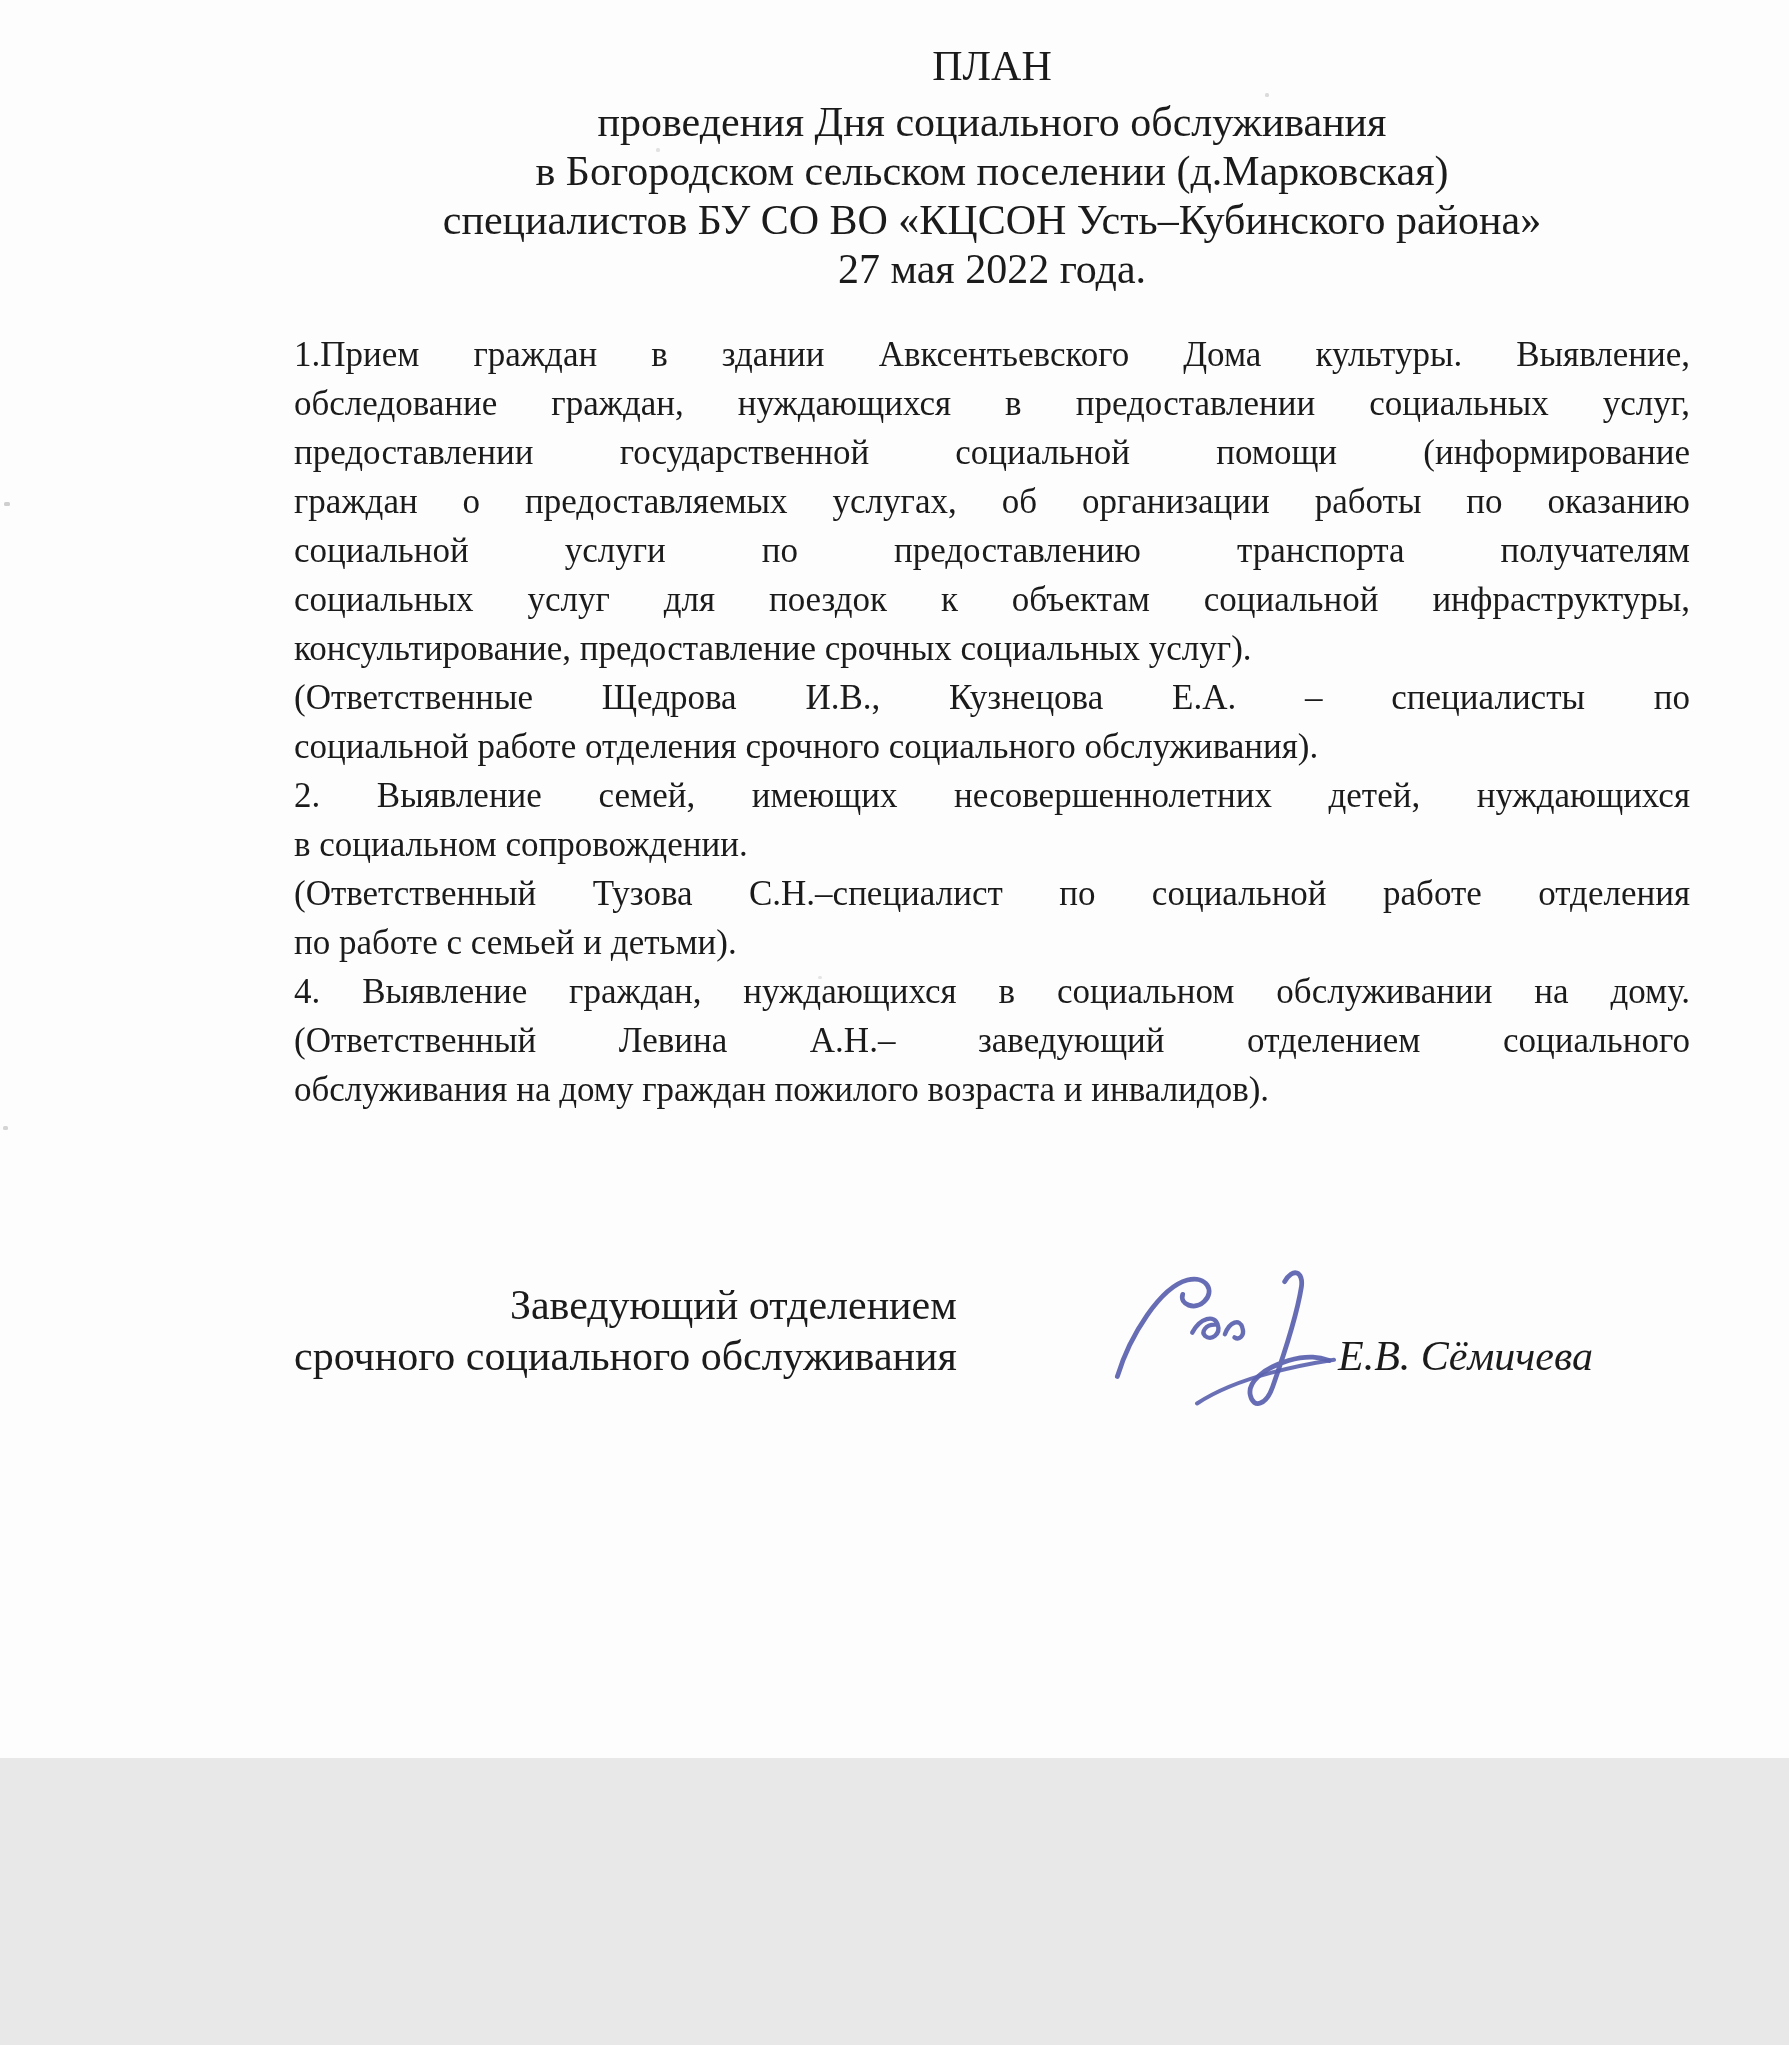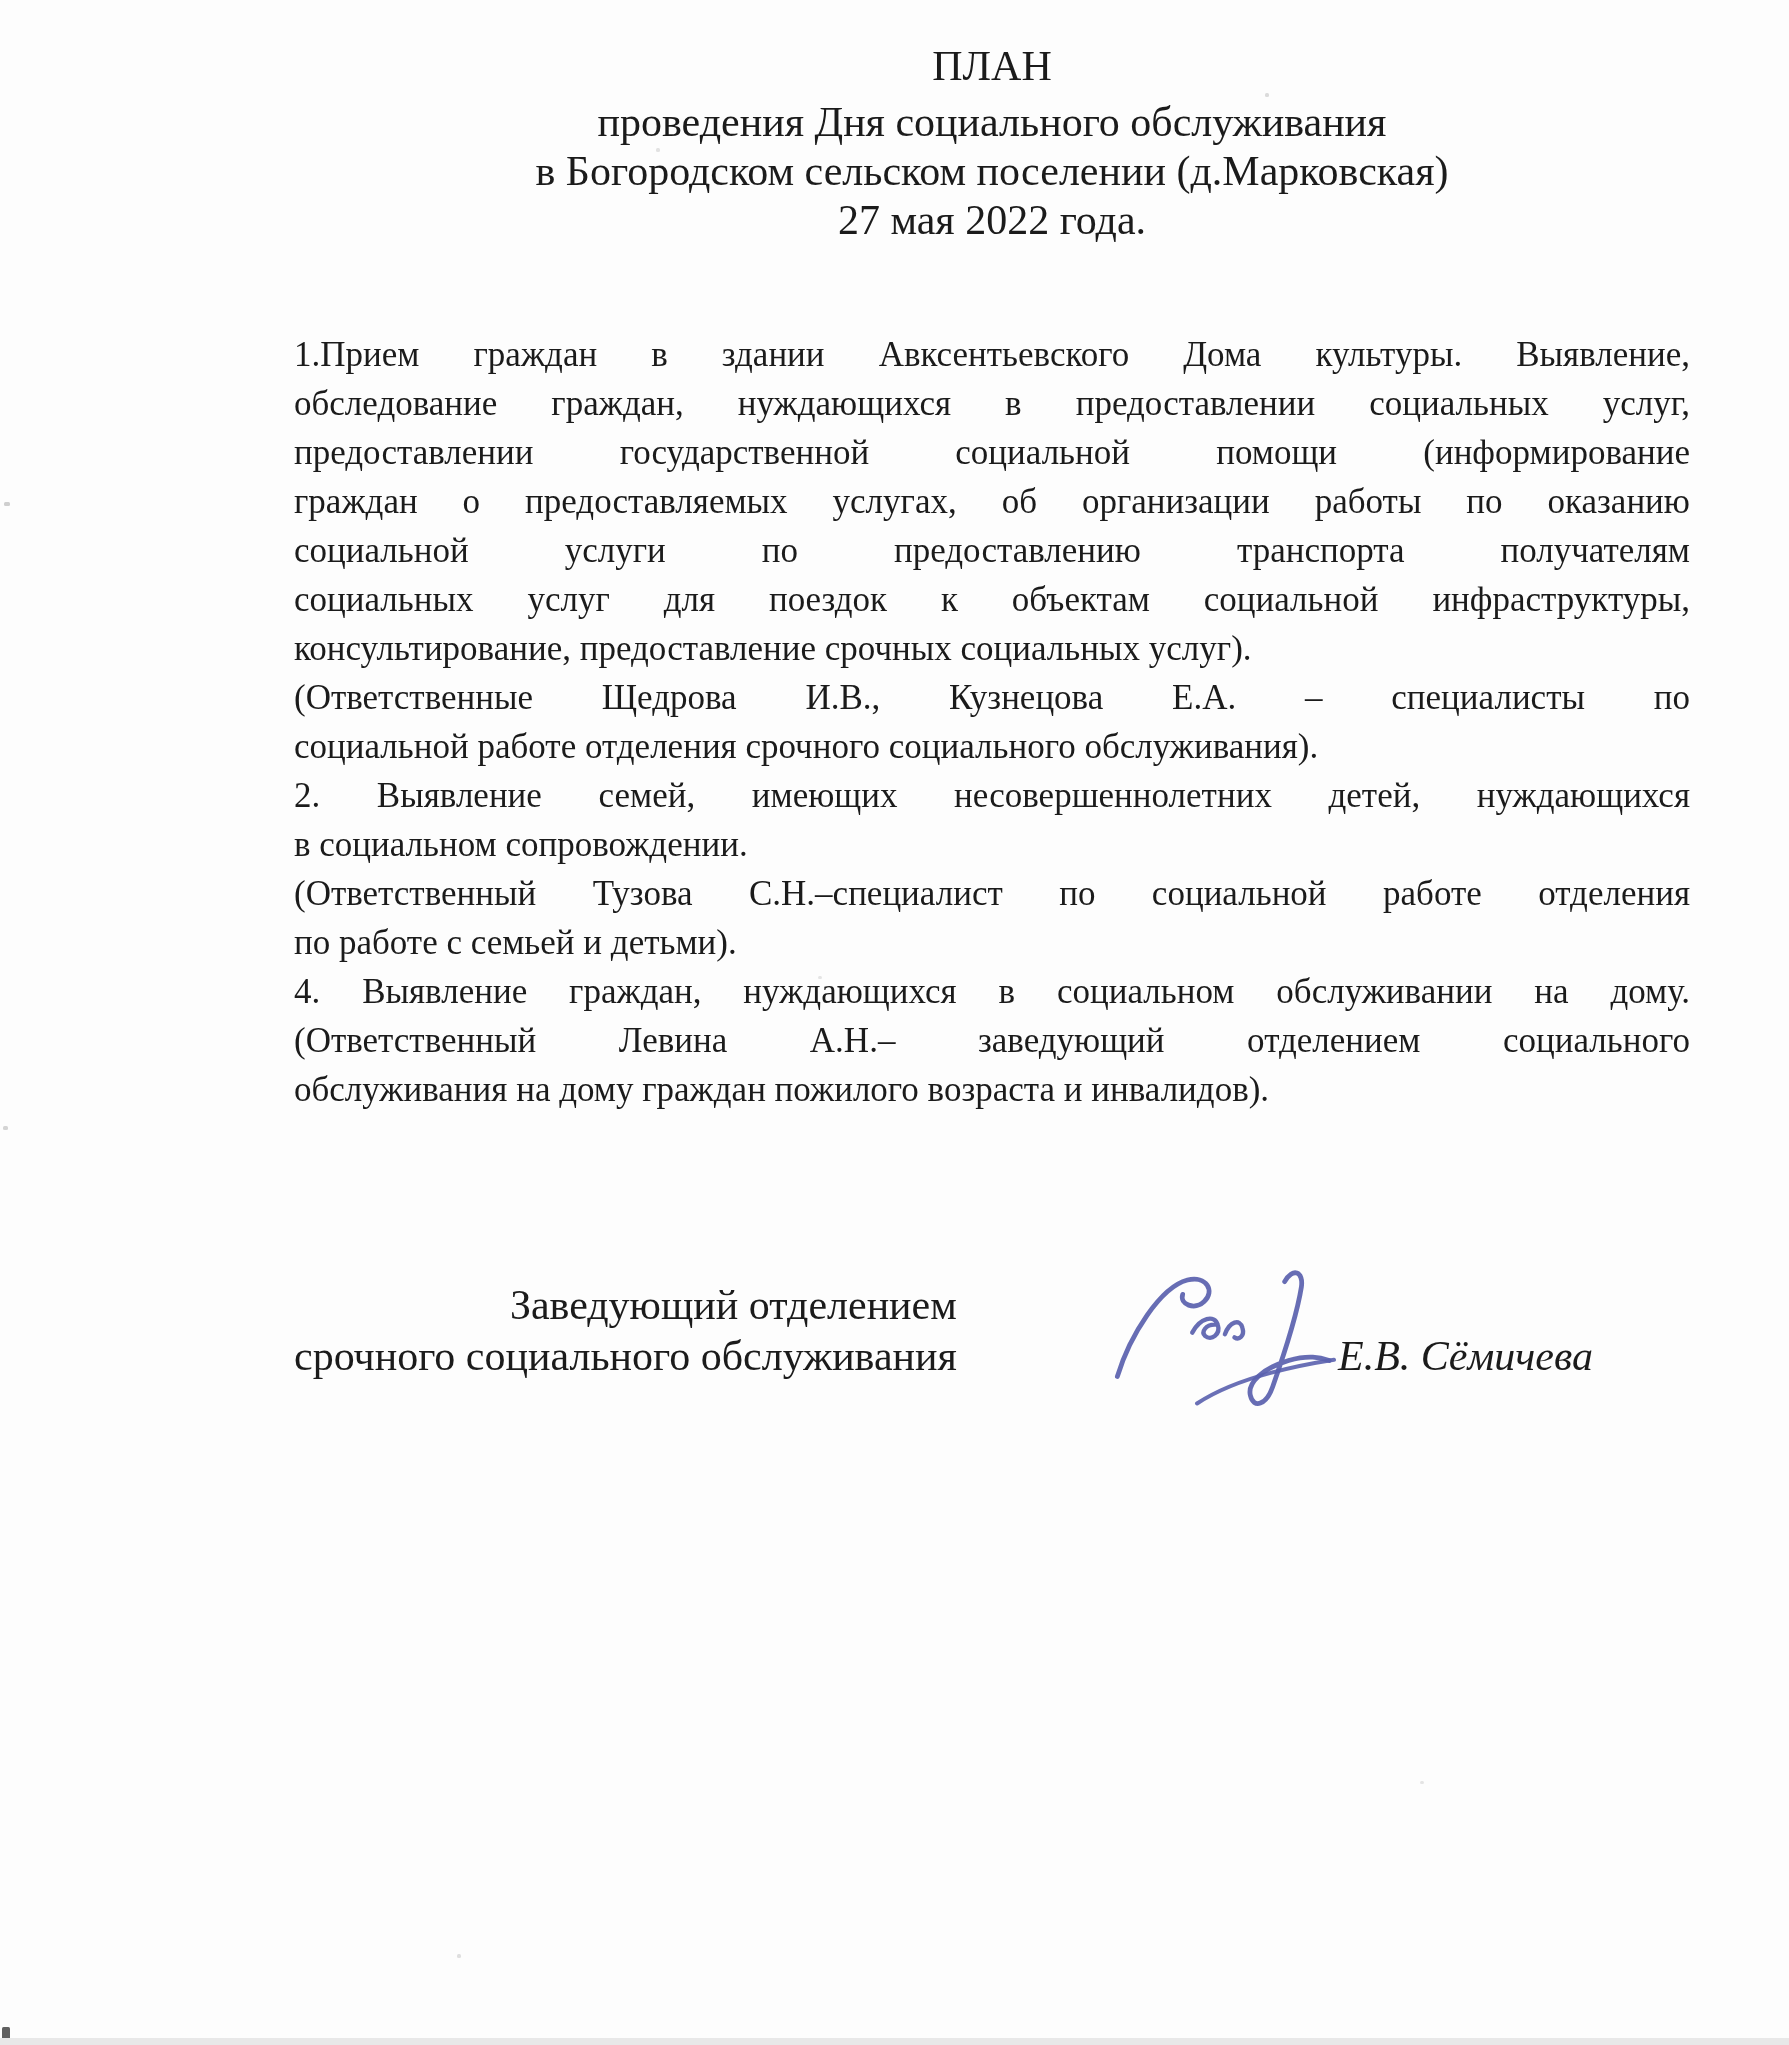--- a/index.html
+++ b/index.html
@@ -3,21 +3,21 @@
 <meta charset="utf-8">
 <style>
   html, body {
     margin: 0;
     padding: 0;
     background: #e8e8e8;
   }
   .page {
     position: relative;
     width: 1789px;
-    height: 2038px;
+    height: 1758px;
     background: #fdfdfd;
     overflow: hidden;
     font-family: "Liberation Serif", "DejaVu Serif", serif;
     color: #1b1b1b;
   }
   
   .title-block {
     position: absolute;
     left: 294px;
     top: 42px;
@@ -91,20 +91,21 @@
 </style>
 </head>
 <body>
 
 <div class="page">
 
   <div class="title-block">
     <div class="doc-title">ПЛАН</div>
     <div>проведения Дня социального обслуживания</div>
     <div>в Богородском сельском поселении (д.Марковская)</div>
+    <div>специалистов БУ СО ВО «КЦСОН Усть–Кубинского района»</div>
     <div>27 мая 2022 года.</div>
   </div>
 
   <div class="body-block">
     <div class="line justify">1.Прием граждан в  здании Авксентьевского Дома культуры. Выявление,</div>
     <div class="line justify">обследование граждан, нуждающихся в предоставлении социальных услуг,</div>
     <div class="line justify">предоставлении государственной социальной помощи (информирование</div>
     <div class="line justify">граждан о предоставляемых услугах, об организации работы по оказанию</div>
     <div class="line justify">социальной услуги по предоставлению транспорта получателям</div>
     <div class="line justify">социальных услуг для поездок к объектам социальной инфраструктуры,</div>

